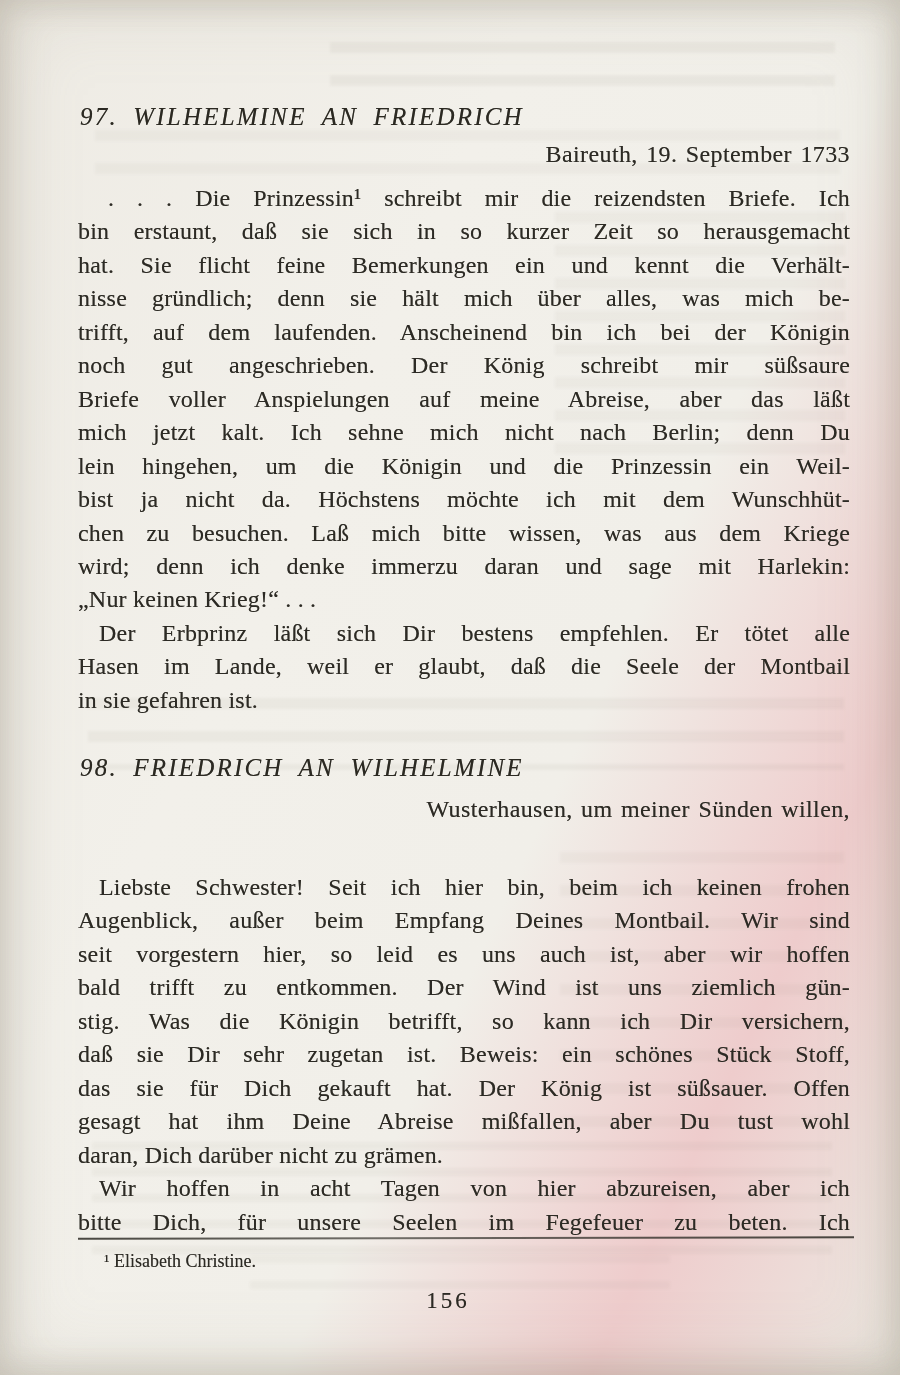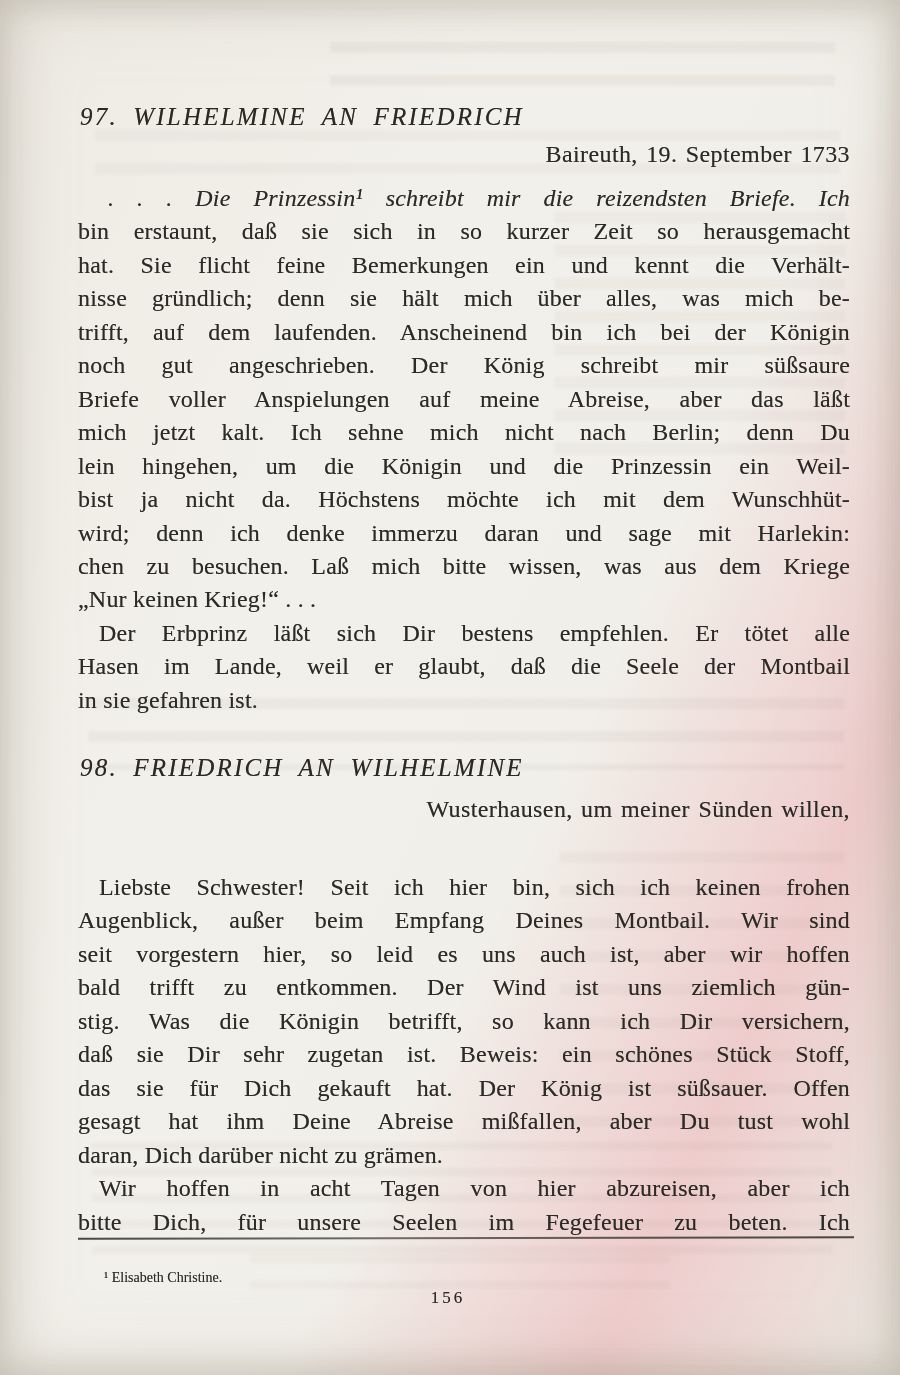--- a/index.html
+++ b/index.html
@@ -51,36 +51,35 @@
     position:absolute;left:78px;width:772px;
   }
   .line{
     font-size:24px;line-height:33.45px;
     text-align:justify;text-align-last:justify;
     letter-spacing:.2px;
     text-shadow:0 0 .5px rgba(43,41,34,.5);
     white-space:normal;
   }
   .line.ind{text-indent:21px;}
-  .line.ell{text-indent:30px;font-style:italic;}
+  .line.ell{text-indent:30px;}
   .line.last{text-align-last:left;}
   .footnote-rule{
     position:absolute;left:78px;top:1237px;width:776px;height:2px;
     background:linear-gradient(to right, rgba(44,42,36,.85), rgba(44,42,36,.65) 40%, rgba(44,42,36,.85));
     transform:rotate(-0.12deg);
   }
   .footnote{
     position:absolute;left:104px;top:1247px;width:740px;
-    font-size:14px;line-height:28px;
+    font-size:18px;line-height:28px;
     text-shadow:0 0 .4px rgba(43,41,34,.45);
-    margin-top:17px;
   }
   .folio{
     position:absolute;left:78px;top:1288px;width:740px;
-    text-align:center;font-size:17px;letter-spacing:3px;
+    text-align:center;font-size:23px;letter-spacing:3px;
     text-shadow:0 0 .4px rgba(43,41,34,.5);
   }
 </style>
 </head>
 <body>
 
 <div class="page">
 
   <div class="ghost" style="left:330px;top:42px;width:505px;height:60px;"></div>
   <div class="ghost" style="left:95px;top:130px;width:745px;height:52px;opacity:.4;"></div>
@@ -98,34 +97,34 @@
     <div class="line ell">. . . Die Prinzessin¹ schreibt mir die reizendsten Briefe. Ich</div>
     <div class="line">bin erstaunt, daß sie sich in so kurzer Zeit so herausgemacht</div>
     <div class="line">hat. Sie flicht feine Bemerkungen ein und kennt die Verhält-</div>
     <div class="line">nisse gründlich; denn sie hält mich über alles, was mich be-</div>
     <div class="line">trifft, auf dem laufenden. Anscheinend bin ich bei der Königin</div>
     <div class="line">noch gut angeschrieben. Der König schreibt mir süßsaure</div>
     <div class="line">Briefe voller Anspielungen auf meine Abreise, aber das läßt</div>
     <div class="line">mich jetzt kalt. Ich sehne mich nicht nach Berlin; denn Du</div>
     <div class="line">lein hingehen, um die Königin und die Prinzessin ein Weil-</div>
     <div class="line">bist ja nicht da. Höchstens möchte ich mit dem Wunschhüt-</div>
+    <div class="line">chen zu besuchen. Laß mich bitte wissen, was aus dem Kriege</div>
     <div class="line">wird; denn ich denke immerzu daran und sage mit Harlekin:</div>
-    <div class="line">chen zu besuchen. Laß mich bitte wissen, was aus dem Kriege</div>
     <div class="line last">„Nur keinen Krieg!“ . . .</div>
     <div class="line ind">Der Erbprinz läßt sich Dir bestens empfehlen. Er tötet alle</div>
     <div class="line">Hasen im Lande, weil er glaubt, daß die Seele der Montbail</div>
     <div class="line last">in sie gefahren ist.</div>
   </div>
 
   <h2 class="heading" style="top:754px;">98. FRIEDRICH AN WILHELMINE</h2>
 
   <div class="dateline" style="top:796px;">Wusterhausen, um meiner Sünden willen,</div>
 
   <div class="textcol" style="top:871px;">
-    <div class="line ind">Liebste Schwester! Seit ich hier bin, sich ich keinen frohen</div>
+    <div class="line ind">Liebste Schwester! Seit ich hier bin, beim ich keinen frohen</div>
     <div class="line">Augenblick, außer beim Empfang Deines Montbail. Wir sind</div>
     <div class="line">seit vorgestern hier, so leid es uns auch ist, aber wir hoffen</div>
     <div class="line">bald trifft zu entkommen. Der Wind ist uns ziemlich gün-</div>
     <div class="line">stig. Was die Königin betrifft, so kann ich Dir versichern,</div>
     <div class="line">daß sie Dir sehr zugetan ist. Beweis: ein schönes Stück Stoff,</div>
     <div class="line">das sie für Dich gekauft hat. Der König ist süßsauer. Offen</div>
     <div class="line">gesagt hat ihm Deine Abreise mißfallen, aber Du tust wohl</div>
     <div class="line last">daran, Dich darüber nicht zu grämen.</div>
     <div class="line ind">Wir hoffen in acht Tagen von hier abzureisen, aber ich</div>
     <div class="line">bitte Dich, für unsere Seelen im Fegefeuer zu beten. Ich</div>

